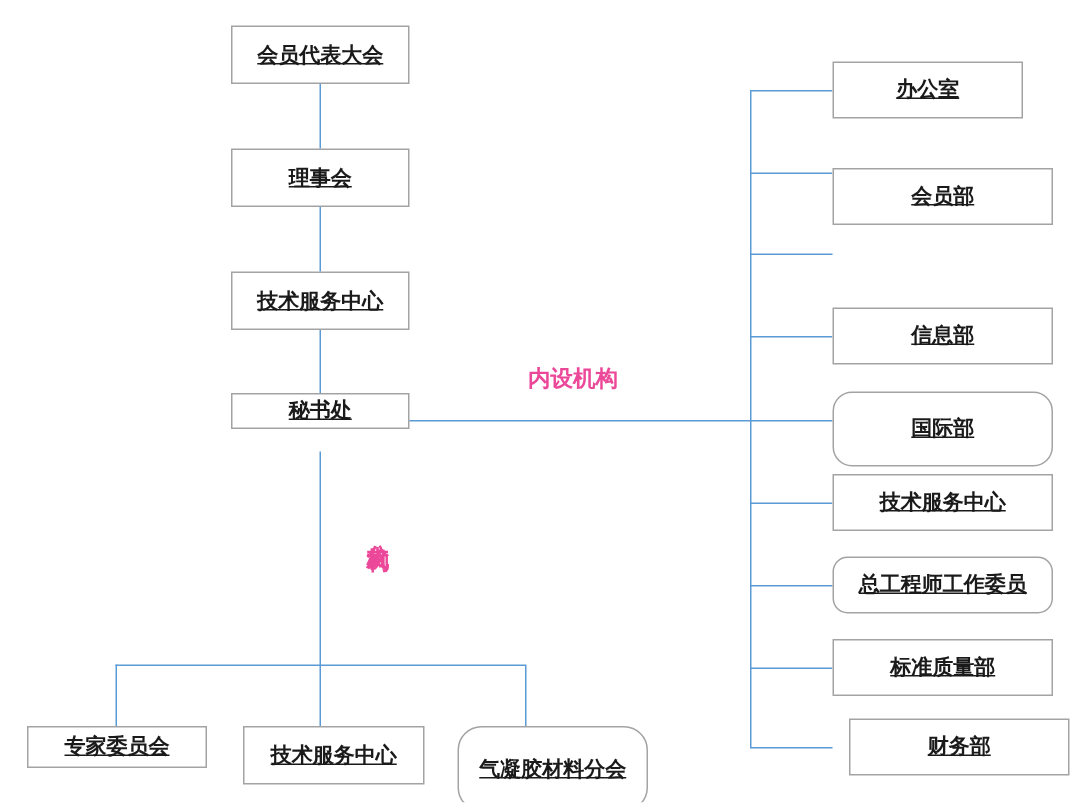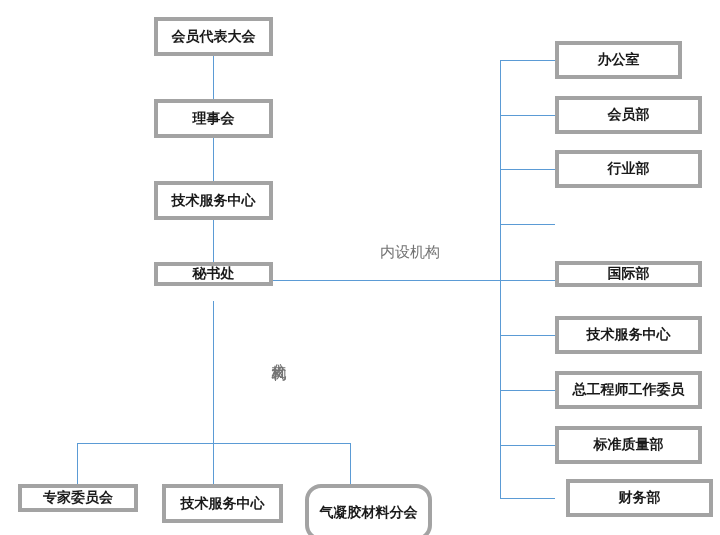--- a/index.html
+++ b/index.html
@@ -8,38 +8,38 @@
     width: 720px;
     height: 535px;
     background: #ffffff;
     font-family: "Liberation Sans", "DejaVu Sans", sans-serif;
     overflow: hidden;
   }
   .box {
     position: absolute;
     box-sizing: border-box;
     background: #ffffff;
-    border: 4px solid #a3a3a3;
+    border: 1px solid #a3a3a3;
     display: flex;
     align-items: center;
     justify-content: center;
     font-size: 14px;
     font-weight: bold;
     color: #1a1a1a;
     white-space: nowrap;
+    text-decoration: underline;
   }
   .hl { position: absolute; height: 1px; background: #5b9bd5; }
   .vl { position: absolute; width: 1px;  background: #5b9bd5; }
   .label {
     position: absolute;
     font-size: 15px;
-    font-weight: normal;
-    color: #737373;
+    font-weight: bold;
+    color: #ec4899;
     white-space: nowrap;
-    margin-left: 28px;
   }
   .v-label {
     writing-mode: vertical-rl;
     text-orientation: upright;
     letter-spacing: 1px;
     white-space: normal;
   }
 </style>
 </head>
 <body>
@@ -64,25 +64,25 @@
   <div class="hl" style="left:500px; top:60px;  width:55px;"></div>
   <div class="hl" style="left:500px; top:115px; width:55px;"></div>
   <div class="hl" style="left:500px; top:169px; width:55px;"></div>
   <div class="hl" style="left:500px; top:224px; width:55px;"></div>
   <div class="hl" style="left:500px; top:335px; width:55px;"></div>
   <div class="hl" style="left:500px; top:390px; width:55px;"></div>
   <div class="hl" style="left:500px; top:445px; width:55px;"></div>
   <div class="hl" style="left:500px; top:498px; width:55px;"></div>
 
   <div class="box" style="left:555px; top:41px;  width:127px; height:38px;">办公室</div>
-  <div class="box" style="left:555px; top:96px;  width:147px; height:38px;">会员部</div>
-  <div class="box" style="left:555px; top:150px; width:147px; height:38px;">行业部</div>
-  <div class="box" style="left:555px; top:261px; width:147px; height:26px;">国际部</div>
+  <div class="box" style="left:555px; top:112px;  width:147px; height:38px;">会员部</div>
+  <div class="box" style="left:555px; top:205px; width:147px; height:38px;">信息部</div>
+  <div class="box" style="left:555px; top:261px; width:147px; height:50px;border-radius:13px;">国际部</div>
   <div class="box" style="left:555px; top:316px; width:147px; height:38px;">技术服务中心</div>
-  <div class="box" style="left:555px; top:371px; width:147px; height:38px;">总工程师工作委员</div>
+  <div class="box" style="left:555px; top:371px; width:147px; height:38px;border-radius:10px;">总工程师工作委员</div>
   <div class="box" style="left:555px; top:426px; width:147px; height:38px;">标准质量部</div>
   <div class="box" style="left:566px; top:479px; width:147px; height:38px;">财务部</div>
 
   <div class="vl" style="left:213px; top:301px; height:183px;"></div>
 
   <div class="label v-label" style="left:241px; top:351px; height:70px;">分支机构</div>
 
   <div class="hl" style="left:77px; top:443px; width:273px;"></div>
 
   <div class="vl" style="left:77px;  top:443px; height:41px;"></div>

